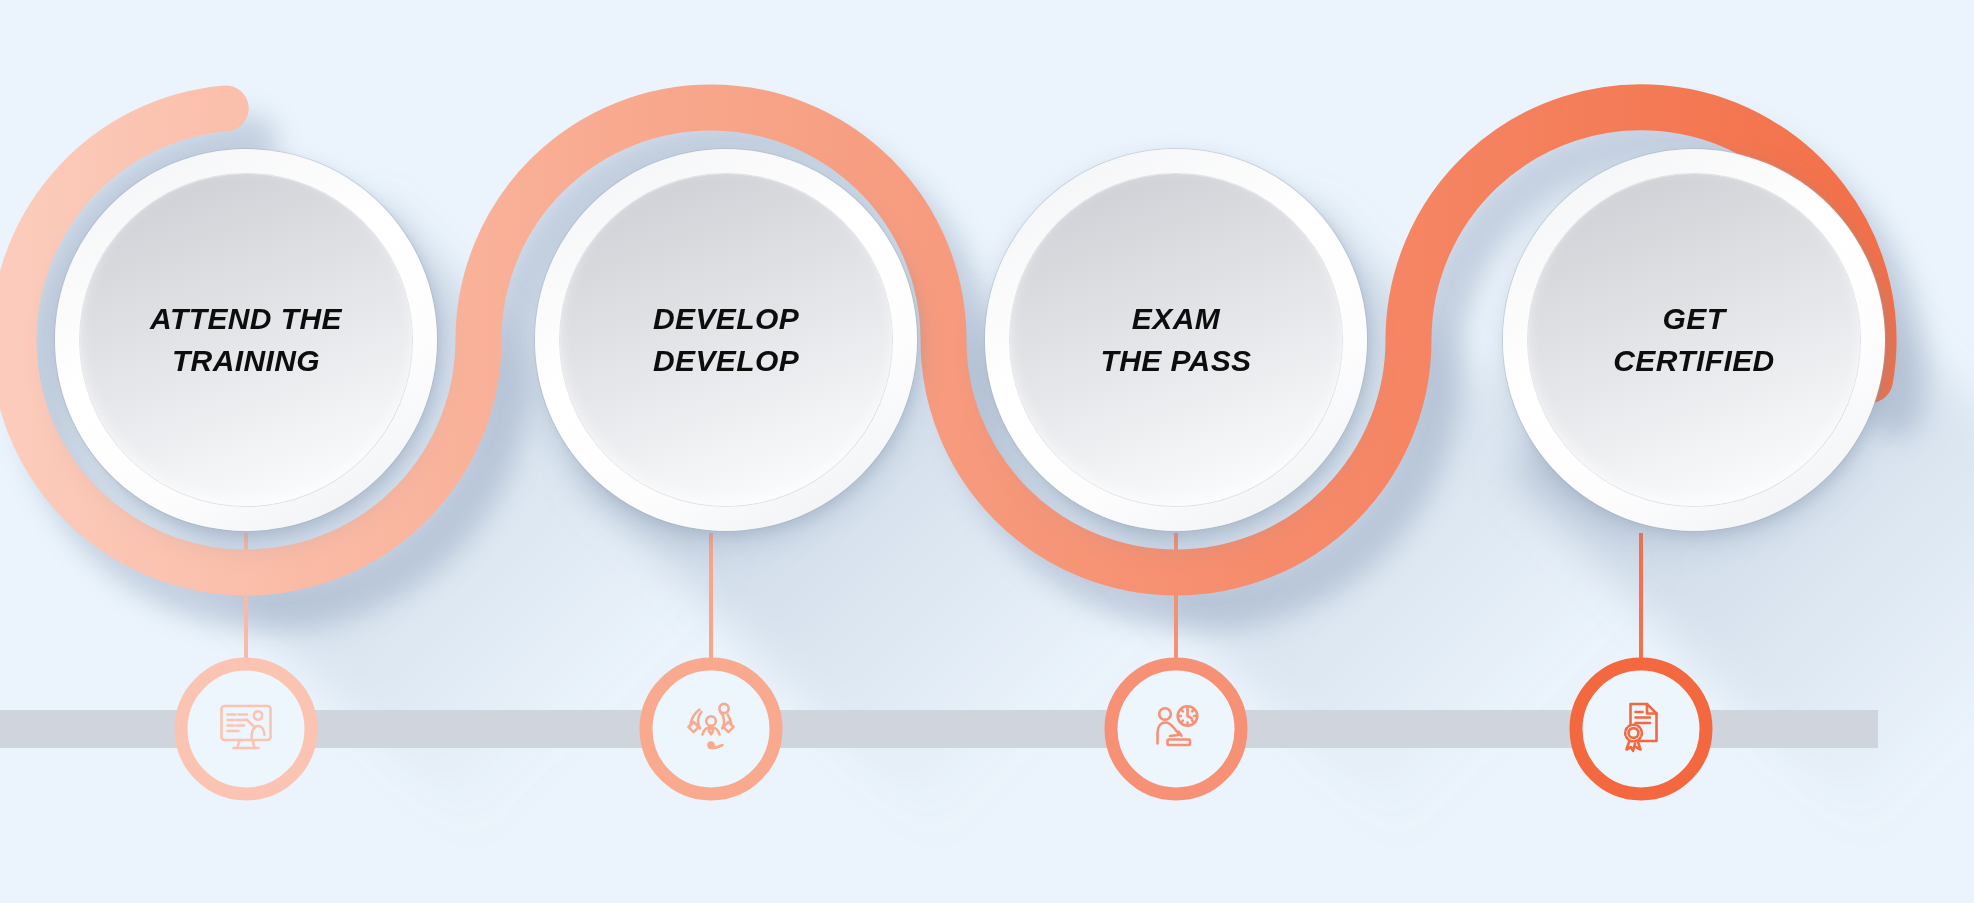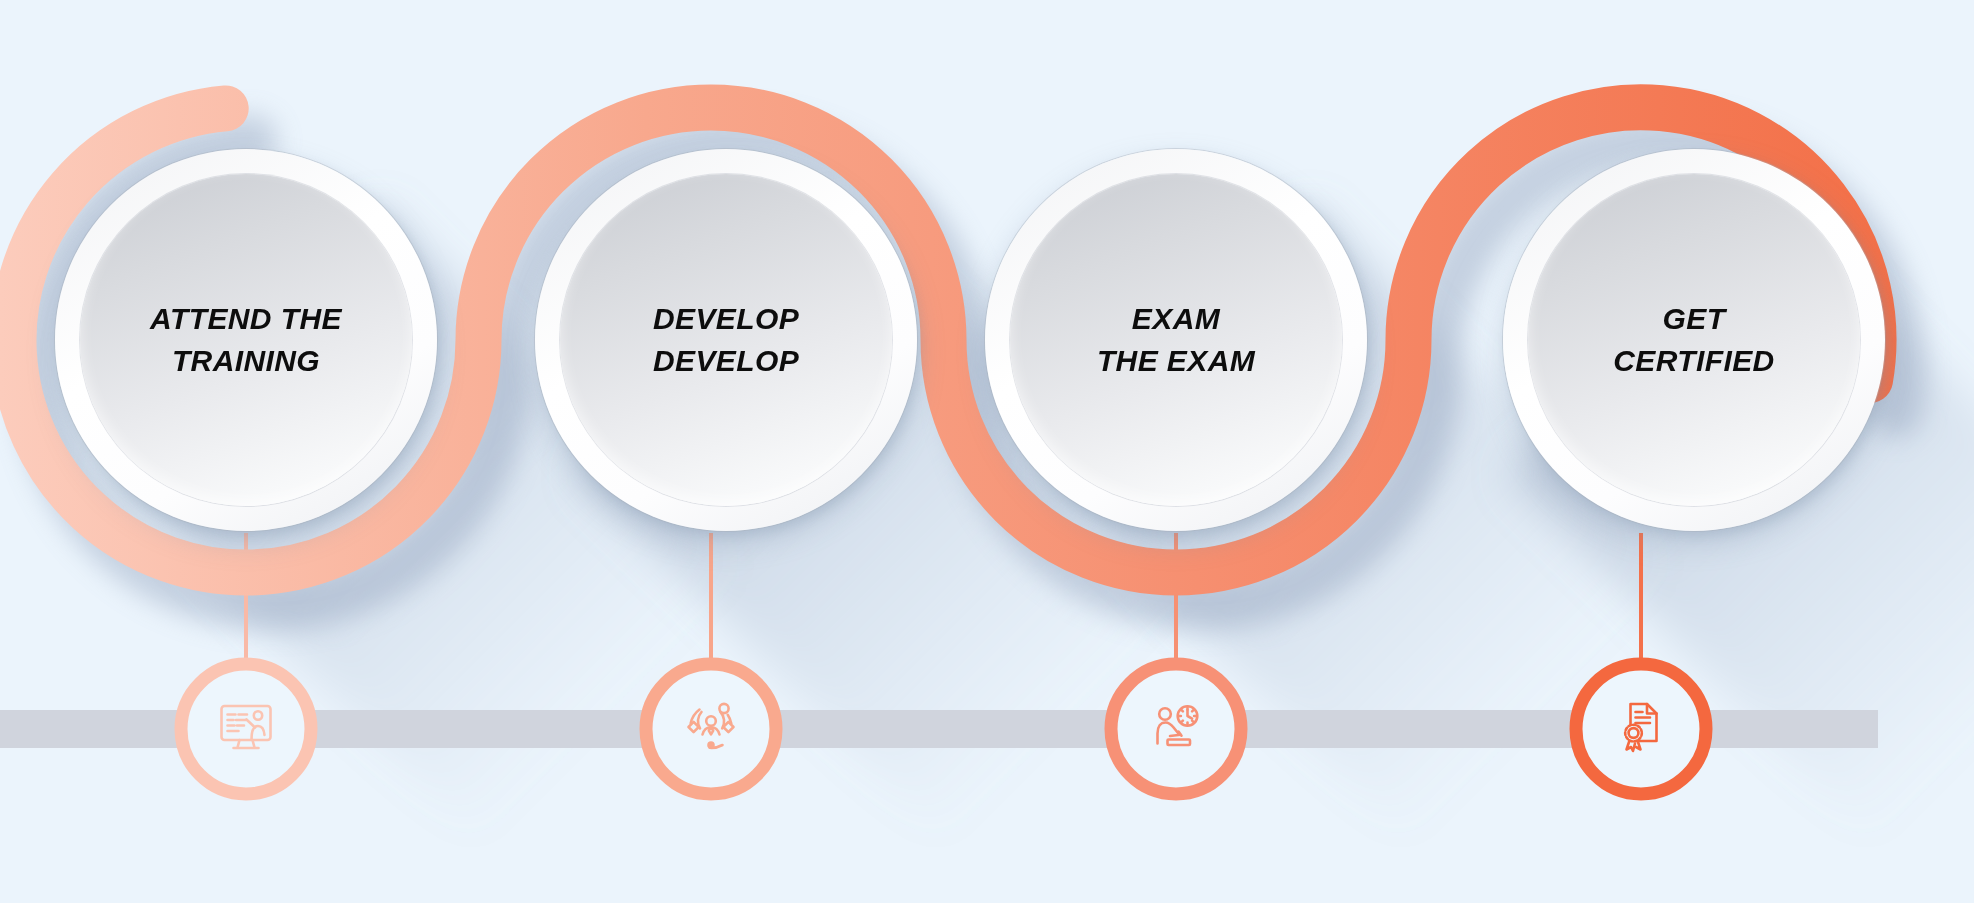--- a/index.html
+++ b/index.html
@@ -142,21 +142,21 @@
     <div class="title">
       <div>DEVELOP</div>
       <div>DEVELOP</div>
     </div>
   </div>
 
   <div class="big-circle s2">
     <div class="inner-disc"></div>
     <div class="title">
       <div>EXAM</div>
-      <div>THE EXAM</div>
+      <div>THE PASS</div>
     </div>
   </div>
 
   <div class="big-circle s3">
     <div class="inner-disc"></div>
     <div class="title">
       <div>GET</div>
       <div>CERTIFIED</div>
     </div>
   </div>

